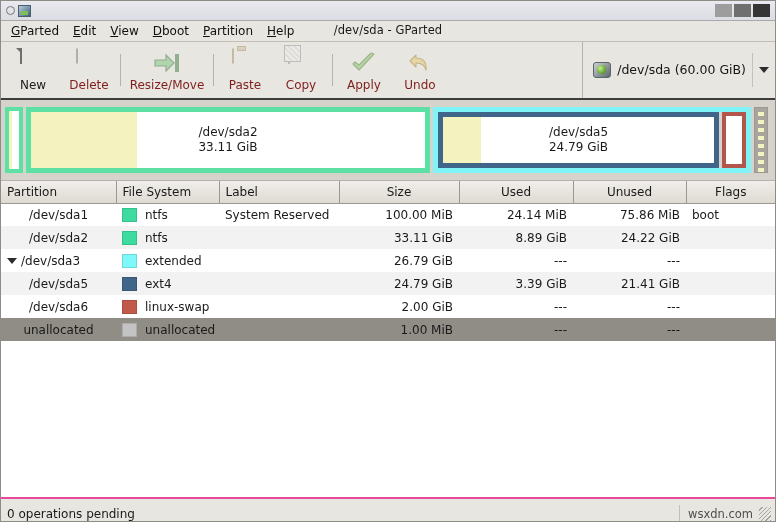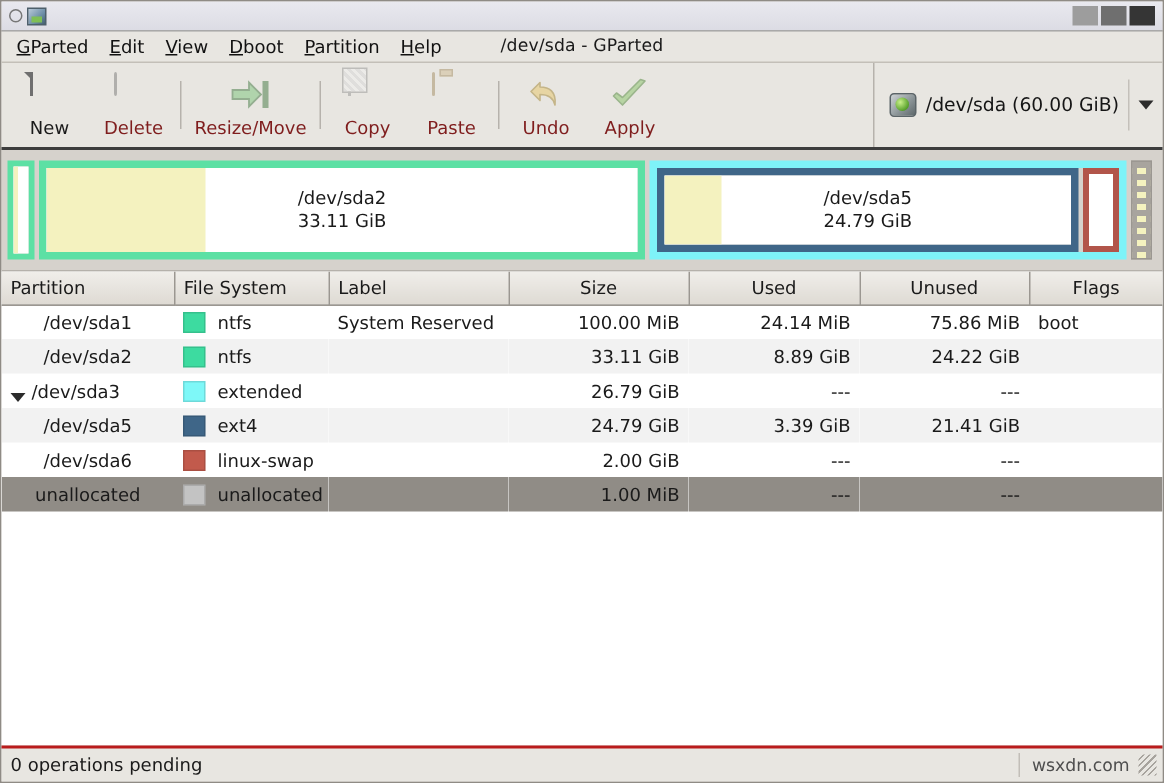--- a/index.html
+++ b/index.html
@@ -373,23 +373,23 @@
     vertical-align: middle;
     margin-right: 4px;
   }
   .part-name-wrap { display: flex; align-items: center; justify-content: center; }
 
   
   .statusbar {
     height: 22px;
     min-height: 22px;
     background: #e8e6e1;
-    border-top: 2px solid #b91c1c;
-    display: flex;
-    align-items: center;
+    border-top: 2px solid #ec4899;
+    display: flex;
+    align-items: flex-end;
     position: relative;
     padding: 0 4px;
   }
   .status-text {
     font-size: 12px;
     color: #1a1a1a;
     padding-left: 2px;
   }
   .status-sep {
     width: 1px; height: 16px;
@@ -455,47 +455,47 @@
             <path d="M1 9 h11 V4 l8 8 -8 8 v-5 H1 z" fill="#6dbf6d" stroke="#2f6b2f" stroke-width="1.2"></path>
             <rect x="21" y="3" width="4" height="18" fill="#2f6b2f"></rect>
           </svg>
         </span>
         <span class="lbl">Resize/Move</span>
       </div>
 
       <div class="sep"></div>
 
       <div class="tbtn disabled">
+        <span class="ico"><span class="ico-paste"></span></span>
+        <span class="lbl">Paste</span>
+      </div>
+
+      <div class="tbtn disabled">
         <span class="ico"><span class="ico-copy"></span></span>
         <span class="lbl">Copy</span>
       </div>
 
+      <div class="sep"></div>
+
       <div class="tbtn disabled">
-        <span class="ico"><span class="ico-paste"></span></span>
-        <span class="lbl">Paste</span>
-      </div>
-
-      <div class="sep"></div>
+        <span class="ico">
+          <svg class="ico-apply" viewBox="0 0 25 22" xmlns="http://www.w3.org/2000/svg">
+            <path d="M2 12 L8 18 L23 2 L20 1 L8 13 L4 10 z" fill="#7dbf5a" stroke="#3d7a24" stroke-width="1.1" stroke-linejoin="round"></path>
+          </svg>
+        </span>
+        <span class="lbl">Apply</span>
+      </div>
 
       <div class="tbtn disabled">
         <span class="ico">
           <svg class="ico-undo" viewBox="0 0 24 22" xmlns="http://www.w3.org/2000/svg">
             <path d="M9 3 L3 9 l6 6 v-4 c6 0 9 3 10 7 1-9 -4-12 -10-12 z" fill="#e6c25a" stroke="#9a7a1e" stroke-width="1.1" stroke-linejoin="round"></path>
           </svg>
         </span>
         <span class="lbl">Undo</span>
-      </div>
-
-      <div class="tbtn disabled">
-        <span class="ico">
-          <svg class="ico-apply" viewBox="0 0 25 22" xmlns="http://www.w3.org/2000/svg">
-            <path d="M2 12 L8 18 L23 2 L20 1 L8 13 L4 10 z" fill="#7dbf5a" stroke="#3d7a24" stroke-width="1.1" stroke-linejoin="round"></path>
-          </svg>
-        </span>
-        <span class="lbl">Apply</span>
       </div>
     </div>
 
     <div class="devsel-wrap">
       <div class="devsel">
         <span class="dev-icon"></span>
         <span class="dev-label">/dev/sda  (60.00 GiB)</span>
       </div>
       <span class="dev-divider"></span>
       <span class="dev-arrow"></span>
@@ -605,21 +605,21 @@
           </td>
           <td class="c-label"></td>
           <td class="c-num">33.11 GiB</td>
           <td class="c-num">8.89 GiB</td>
           <td class="c-num">24.22 GiB</td>
           <td class="c-flags"></td>
         </tr>
 
         <tr>
           <td class="c-part">
-            <span class="part-name-wrap" style="justify-content:flex-start;align-items:flex-end;">
+            <span class="part-name-wrap" style="justify-content:flex-start;">
               <span class="expander"></span>
               <span>/dev/sda3</span>
             </span>
           </td>
           <td class="c-fs">
             <span class="fs-cell">
               <span class="swatch" style="background:#7ef8f8"></span>
               <span>extended</span>
             </span>
           </td>

